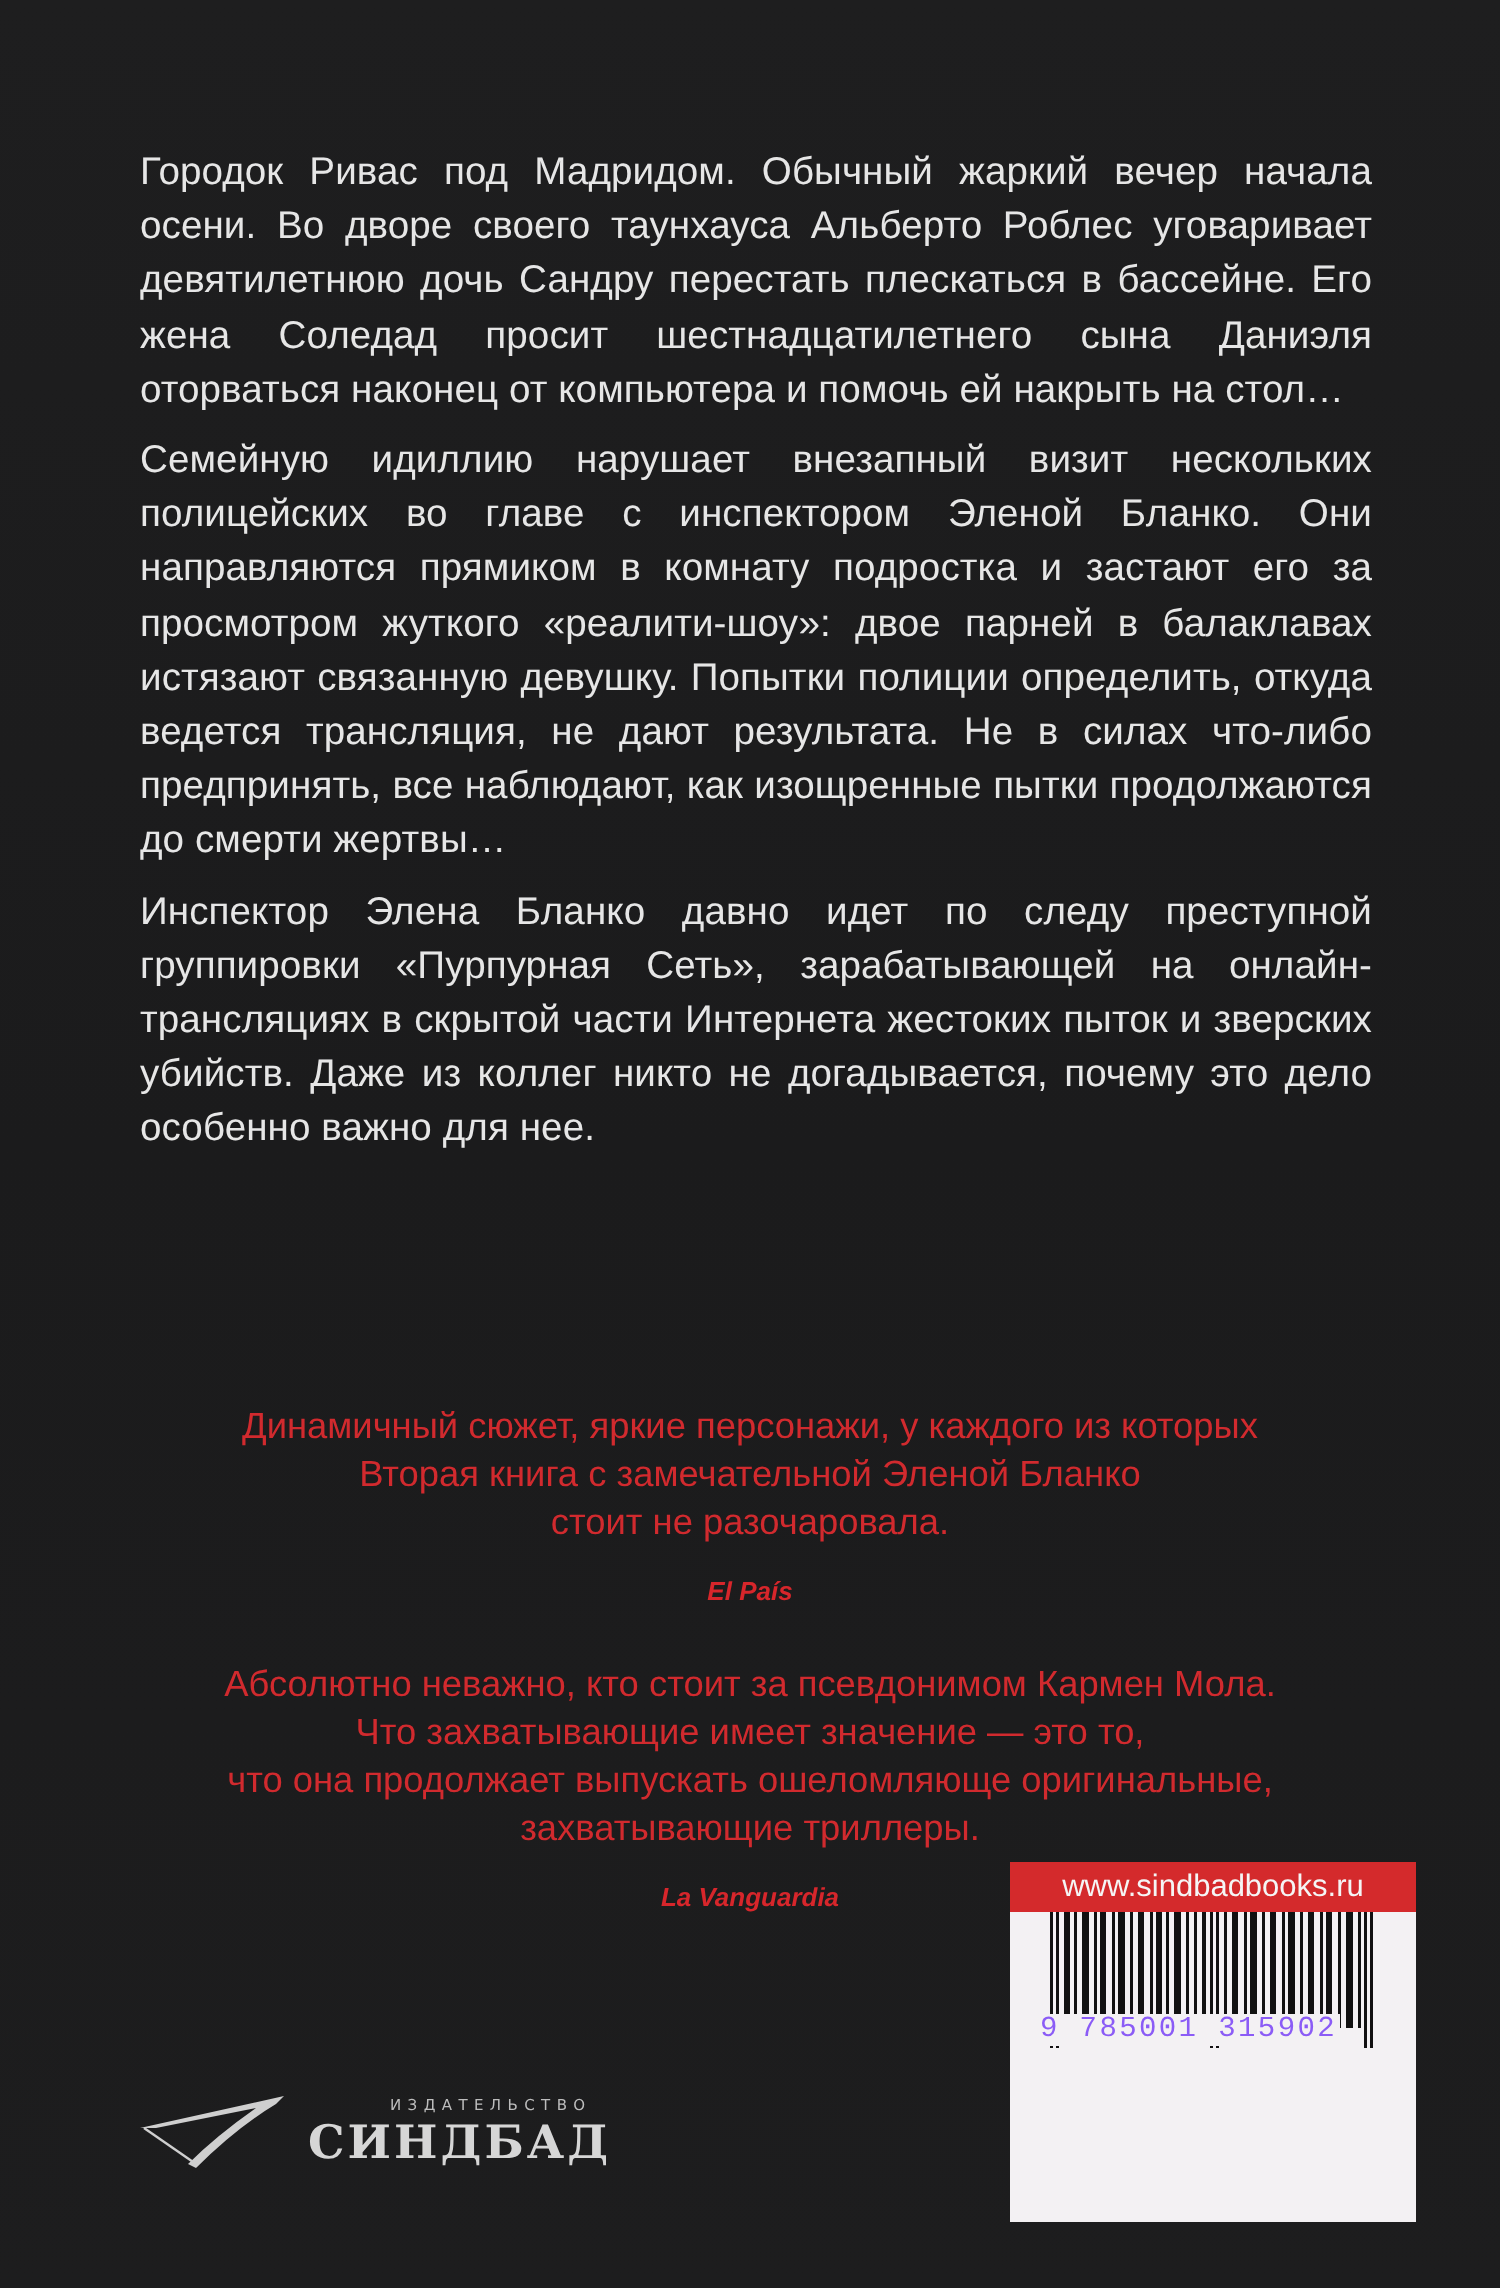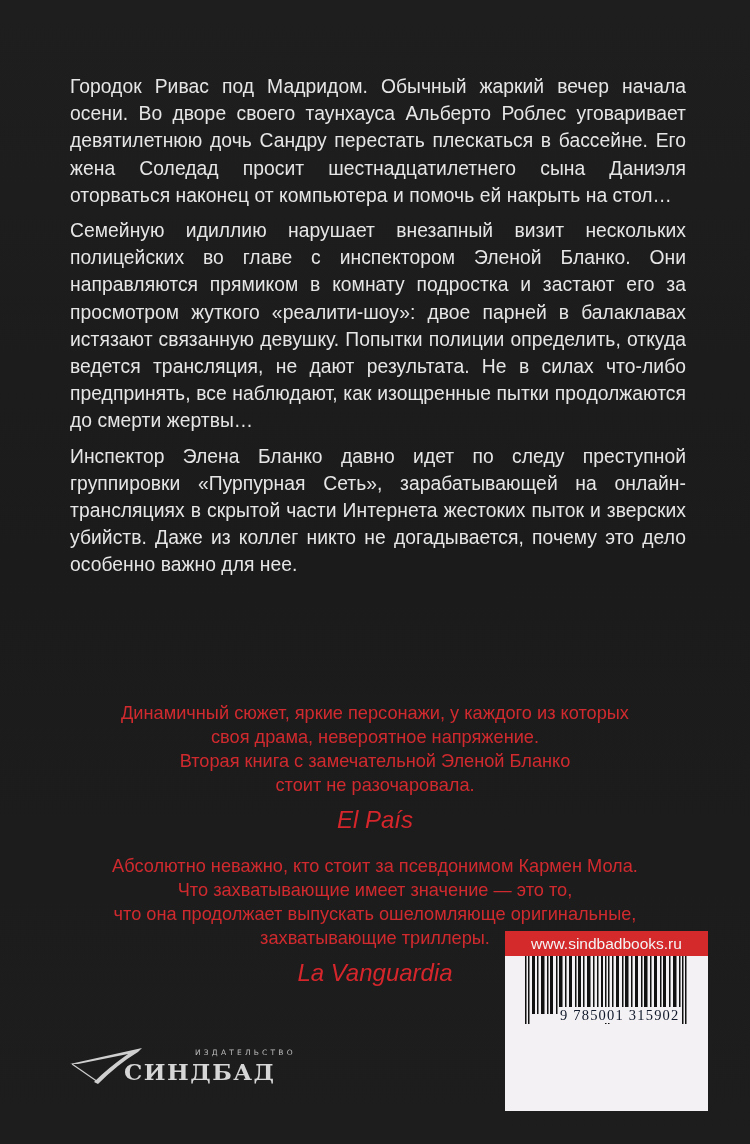--- a/index.html
+++ b/index.html
@@ -26,74 +26,72 @@
   .quotes {
     position: absolute; left: 40px; top: 688px; width: 670px;
     color: #d12a2e;
     font-size: 18.2px;
     line-height: 24px;
     text-align: center;
     margin-top: 13px;
   }
   .quote { margin: 0; }
   .source {
-    font-style: italic; font-weight: normal;
-    font-size: 24px;
+    font-style: italic; font-weight: bold;
+    font-size: 13px;
     margin: 11px 0 22px 0;
     color: #d7262b;
   }
   .publisher {
     position: absolute; left: 68px; top: 1038px; width: 200px; height: 50px;
   }
   .pub-small {
     position: absolute; left: 82px; top: 10px;
     color: #bdbdbd; font-size: 7.5px; letter-spacing: 3.2px;
     font-family: "DejaVu Sans", sans-serif;
     margin-left: 45px;
   }
   .pub-name {
-    position: absolute; left: 56px; top: 20px;
+    position: absolute; left: 86px; top: 20px;
     color: #d6d6d6; font-size: 23px; font-weight: bold; letter-spacing: 1.5px;
     font-family: "DejaVu Serif", serif;
   }
   .pub-logo { position: absolute; left: 0; top: 4px; }
   .barcode-panel {
     position: absolute; left: 505px; top: 931px; width: 203px; height: 180px;
     background: #f3f1f3;
   }
   .url-band {
     height: 25px; background: #d42a2c; color: #f5f5f5;
     font-size: 15.5px; line-height: 25px; text-align: center;
     font-family: "Liberation Sans", sans-serif;
   }
   .bars { position: absolute; left: 20px; top: 25px; }
   .isbn {
     position: absolute; left: 14px; top: 76px; width: 185px;
-    font-family: Liberation Serif, serif; font-size: 14.5px;
-    color: #0f172a; letter-spacing: 1.2px;
+    font-family: Liberation Mono, monospace; font-size: 14.5px;
+    color: #8b5cf6; letter-spacing: 1.2px;
     background: transparent;
-    margin-left: 40px;
   }
   .isbn span { background: #f3f1f3; padding: 0 1px; }
 </style>
 </head>
 <body>
 
 <div class="cover">
 
   <div class="blurb">
     <p>Городок Ривас под Мадридом. Обычный жаркий вечер начала осени. Во дворе своего таунхауса Альберто Роблес уговаривает девятилетнюю дочь Сандру перестать плескаться в бассейне. Его жена Соледад просит шестнадцатилетнего сына Даниэля оторваться наконец от компьютера и помочь ей накрыть на стол…</p>
     <p>Семейную идиллию нарушает внезапный визит нескольких полицейских во главе с инспектором Эленой Бланко. Они направляются прямиком в комнату подростка и застают его за просмотром жуткого «реалити-шоу»: двое парней в балаклавах истязают связанную девушку. Попытки полиции определить, откуда ведется трансляция, не дают результата. Не в силах что-либо предпринять, все наблюдают, как изощренные пытки продолжаются до смерти жертвы…</p>
     <p>Инспектор Элена Бланко давно идет по следу преступной группировки «Пурпурная Сеть», зарабатывающей на онлайн-трансляциях в скрытой части Интернета жестоких пыток и зверских убийств. Даже из коллег никто не догадывается, почему это дело особенно важно для нее.</p>
   </div>
 
   <div class="quotes">
     <div>
       <div class="quote">Динамичный сюжет, яркие персонажи, у каждого из которых</div>
-      <div class="quote">своя драма, невероятное напряжение.</div>
       <div class="quote">Вторая книга с замечательной Эленой Бланко</div>
       <div class="quote">стоит не разочаровала.</div>
       <div class="source">El País</div>
     </div>
     <div>
       <div class="quote">Абсолютно неважно, кто стоит за псевдонимом Кармен Мола.</div>
       <div class="quote">Что захватывающие имеет значение — это то,</div>
       <div class="quote">что она продолжает выпускать ошеломляюще оригинальные,</div>
       <div class="quote">захватывающие триллеры.</div>
       <div class="source">La Vanguardia</div>

